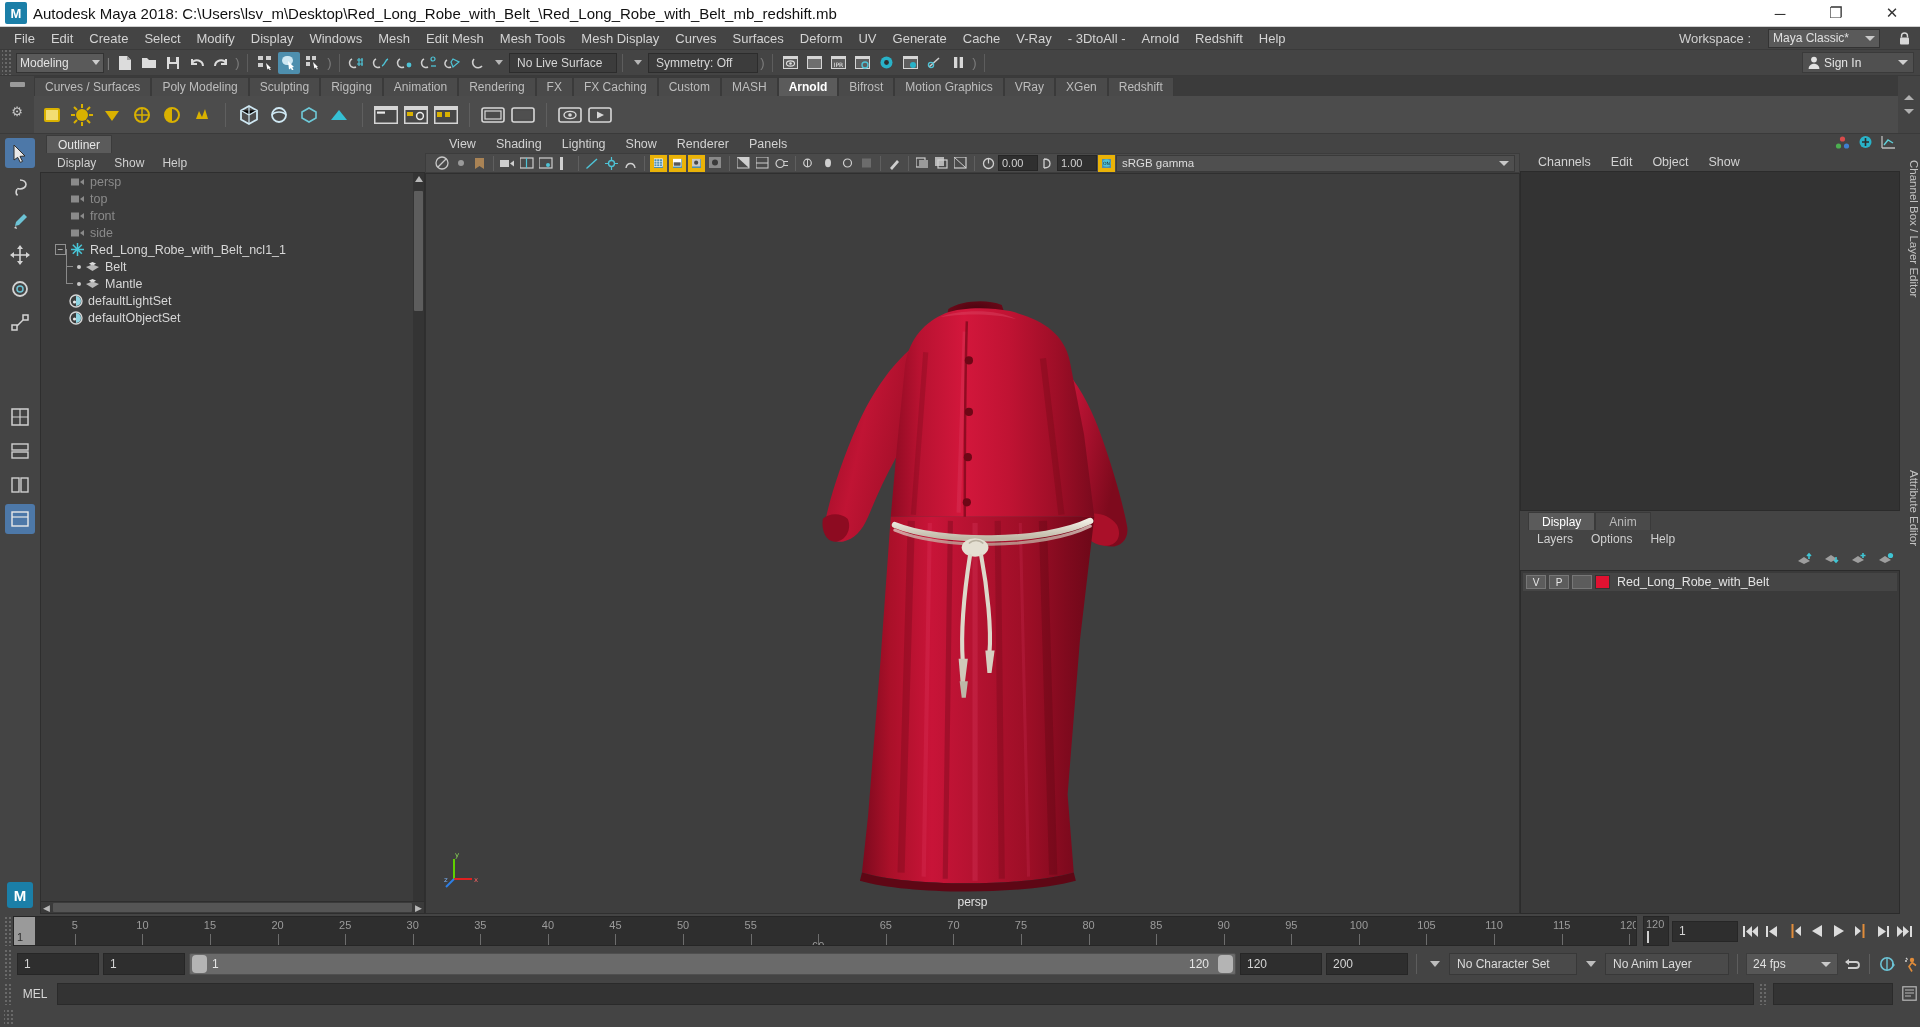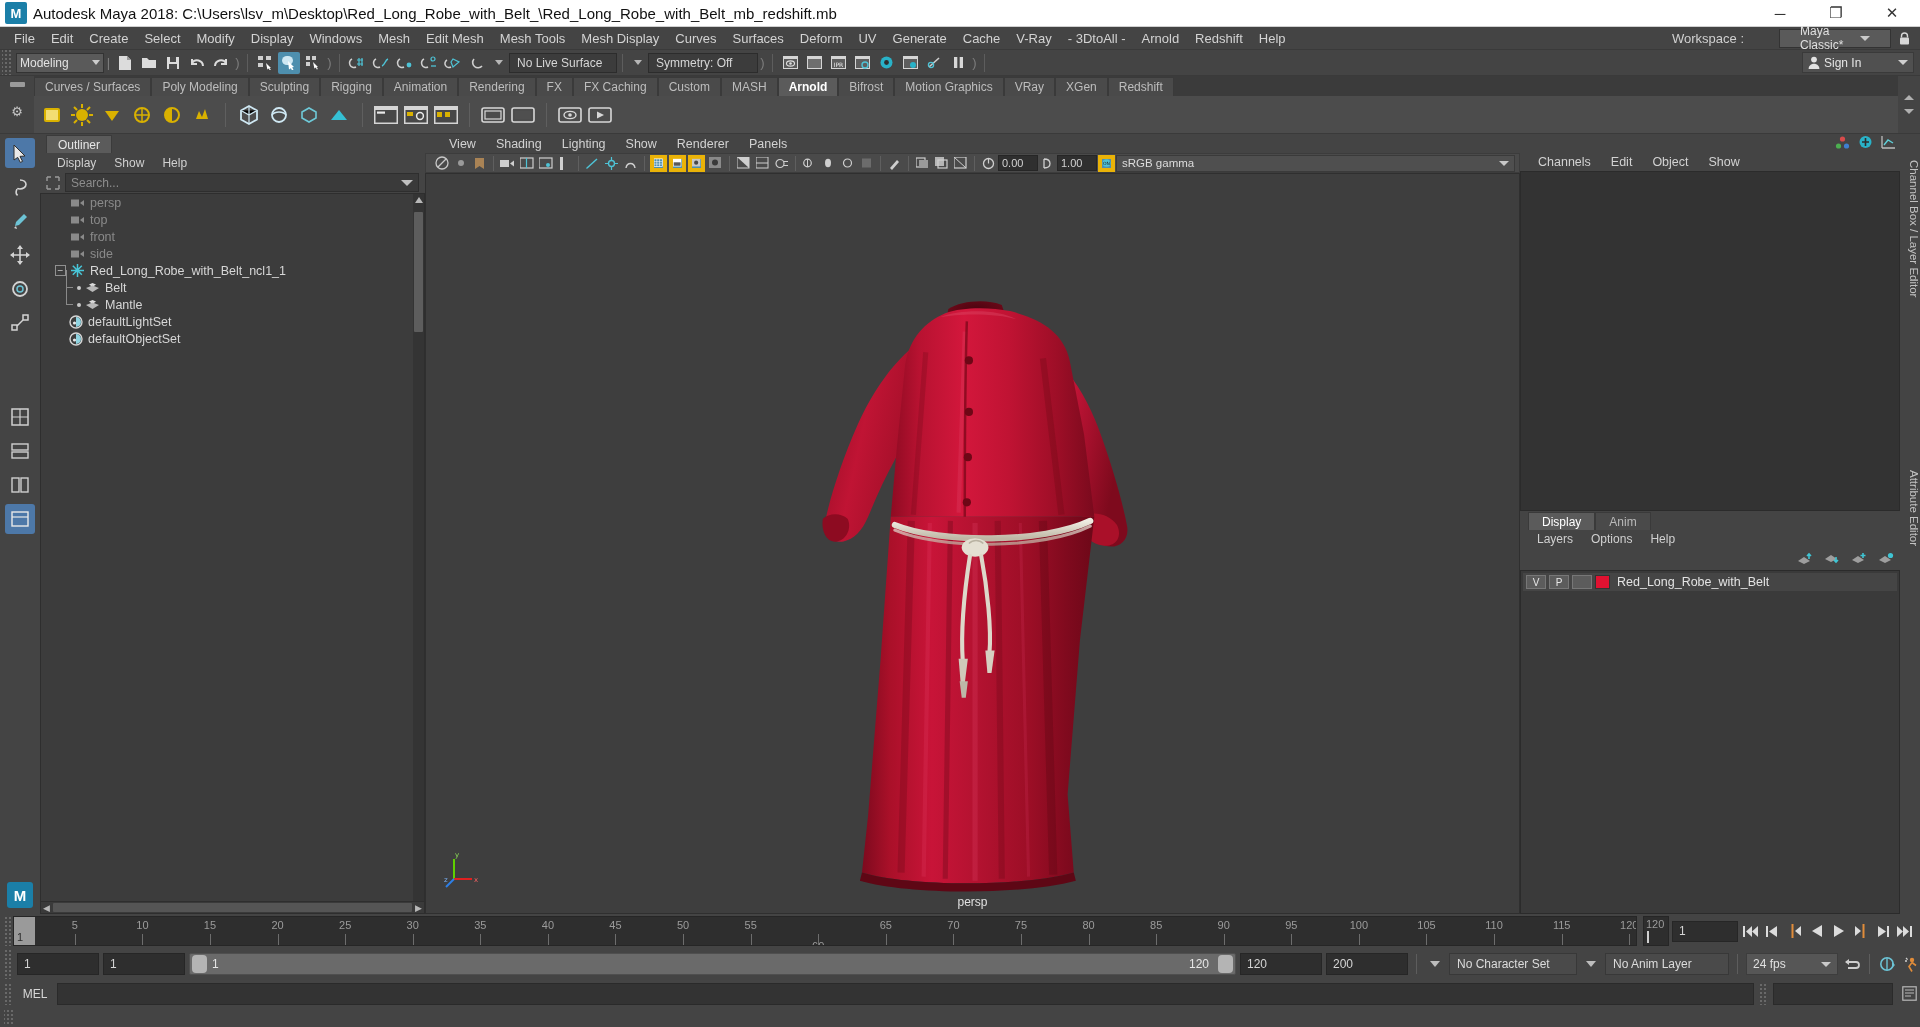--- a/index.html
+++ b/index.html
@@ -33,25 +33,25 @@
   }
 
   
   .menubar{
     height:23px;flex:0 0 23px;background:#444444;display:flex;align-items:center;
     padding-left:6px; border-bottom:1px solid #3a3a3a;
   }
   .menubar .mi{
     padding:2px 8px; font-size:13px; color:#d3d3d3; white-space:nowrap; line-height:17px;
   }
-  .menubar .wsarea{ margin-left:auto; display:flex;align-items:center; padding-right:8px; gap:6px;}
+  .menubar .wsarea{ margin-left:auto; display:flex;align-items:center; padding-right:8px; gap:17px;}
   .wslabel{ font-size:13px;color:#d0d0d0; }
   .wsselect{
     width:112px;height:19px;background:#5a5a5a;border:1px solid #333;
-    display:flex;align-items:center;padding:0 20px;font-size:12px;color:#e0e0e0;position:relative;margin-left:29px;
+    display:flex;align-items:center;padding:0 4px;font-size:12px;color:#e0e0e0;position:relative;
   }
   .wsselect .arr{ margin-left:auto; width:0;height:0;border-left:5px solid transparent;border-right:5px solid transparent;border-top:5px solid #c9c9c9;}
   .lockico{ width:15px;height:17px;display:flex;align-items:center;justify-content:center;color:#d7d7d7;font-size:13px;}
 
   
   .statusline{
     height:26px;flex:0 0 26px;background:#444444;display:flex;align-items:center;
     padding-left:2px;border-bottom:1px solid #3a3a3a;
   }
   .gripdots{ width:10px;height:100%;flex:0 0 10px;
@@ -659,31 +659,20 @@
     </div>
 
     <div class="outliner">
       <div class="panel-tab-row">
         <div class="panel-tab">Outliner</div>
       </div>
       <div class="outl-menu">
         <div class="mi">Display</div>
         <div class="mi">Show</div>
         <div class="mi">Help</div>
-      </div>
-      <div class="outl-search">
-        <div class="searchicon">
-          <svg width="14" height="14" viewBox="0 0 14 14">
-              <path d="M1 1h4M1 1v4M13 1H9M13 1v4M1 13h4M1 13V9M13 13H9M13 13V9" stroke="#9a9a9a" stroke-width="1.4" fill="none"></path>
-            </svg>
-        </div>
-        <div class="searchbox">
-          <span>Search...</span>
-          <span class="arr"></span>
-        </div>
       </div>
       <div class="outl-list">
         <div class="ol-scroll">
           <div class="upa"></div>
           <div class="thumb"></div>
         </div>
 
         <div class="ol-row" style="padding-left:28px;">
           <span class="icn">
             <svg width="14" height="10" viewBox="0 0 14 10">

